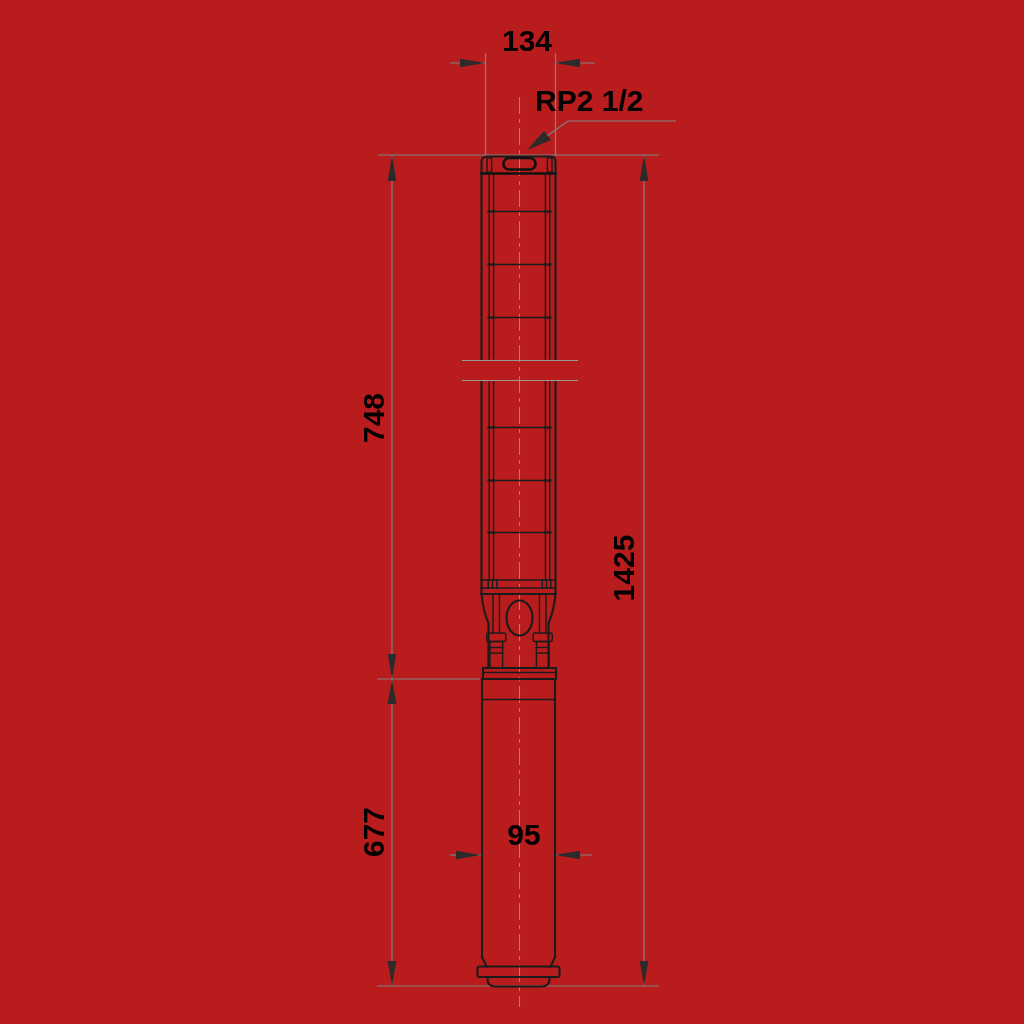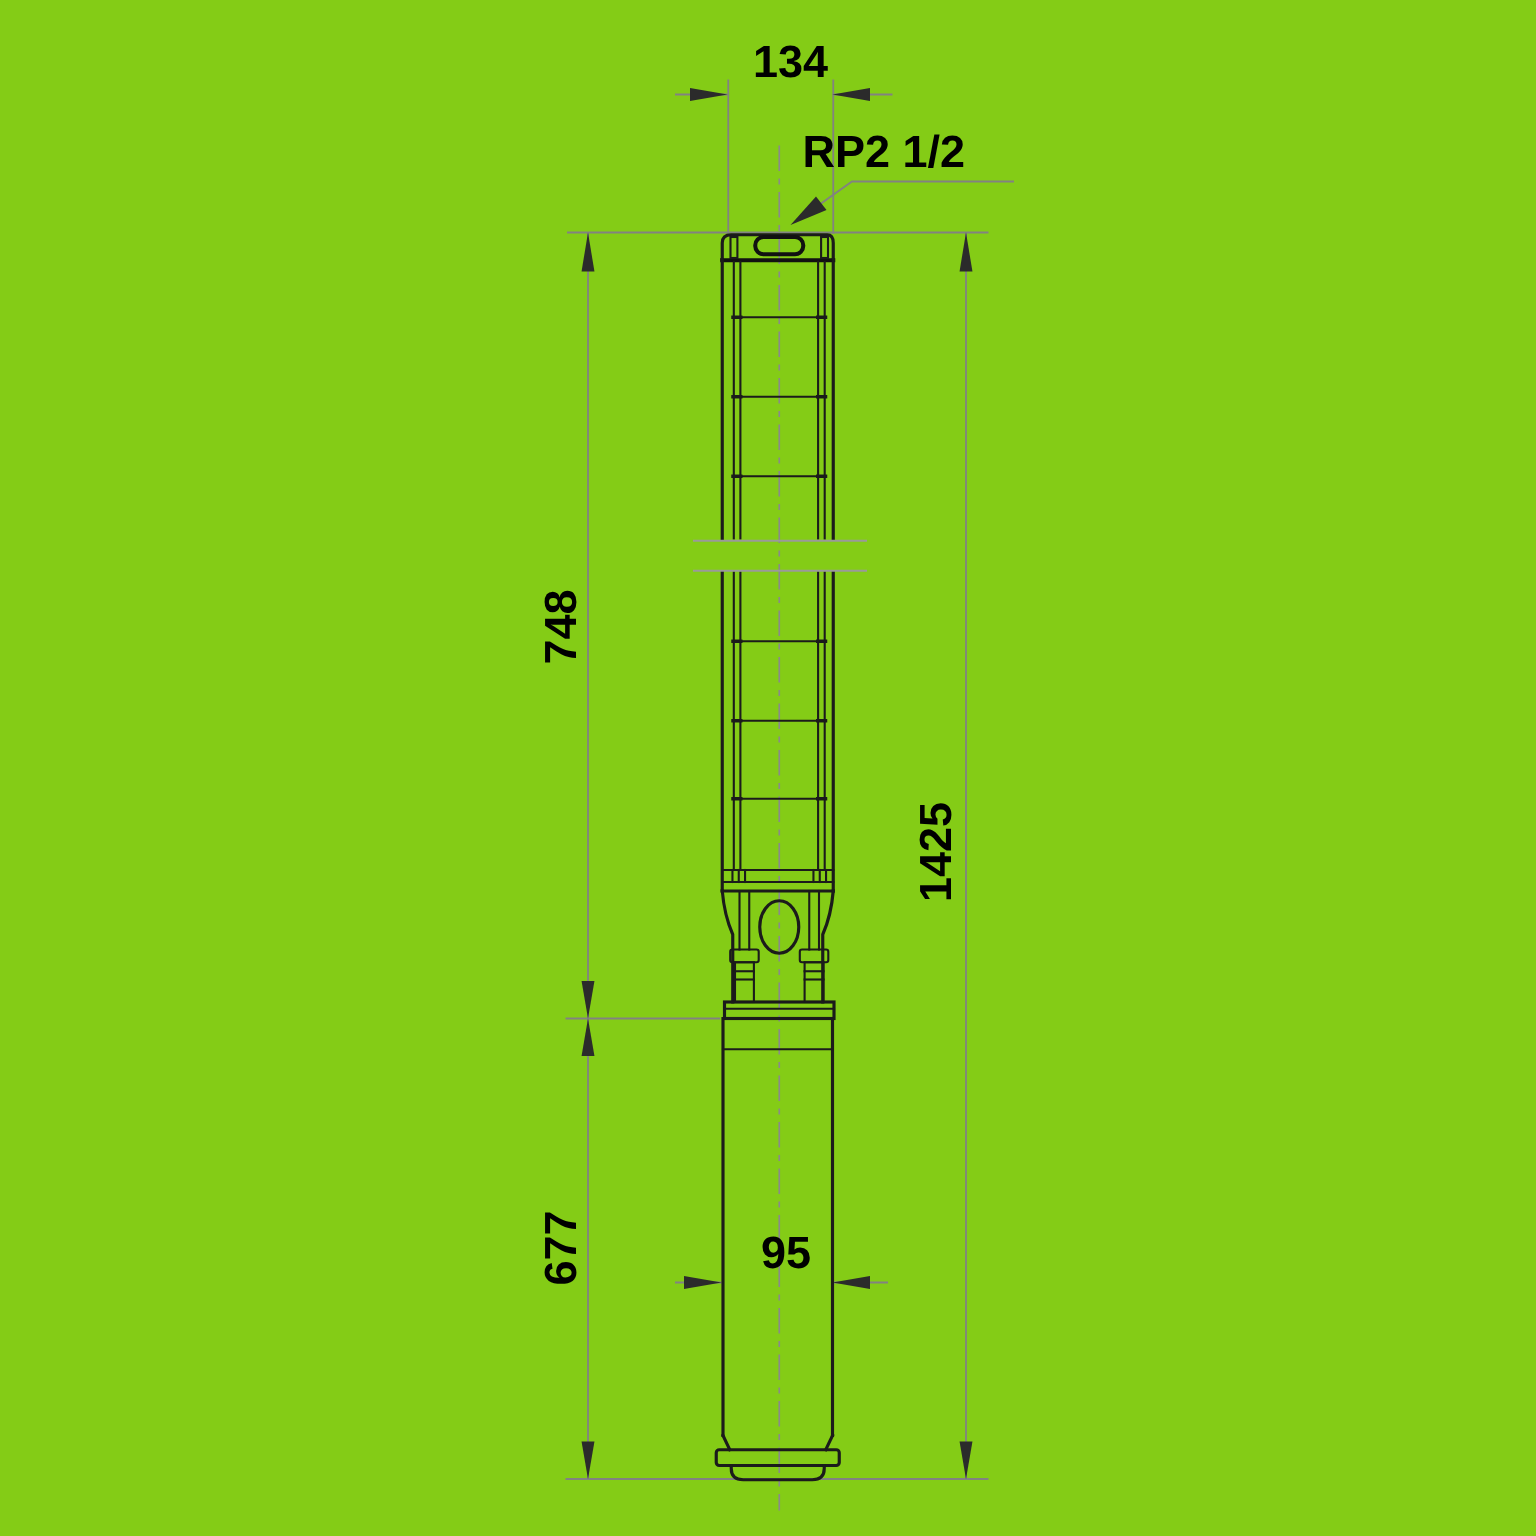--- a/index.html
+++ b/index.html
@@ -7,21 +7,21 @@
     padding: 0;
     width: 1024px;
     height: 1024px;
     background: #ffffff;
     font-family: "Liberation Sans", sans-serif;
   }
   #stage {
     position: relative;
     width: 1024px;
     height: 1024px;
-    background: #84cc16;
+    background: #b91c1c;
     overflow: hidden;
   }
   svg { display: block; }
 
   
   .body-line   { stroke: #1b1b1b; stroke-width: 2.1; fill: none; stroke-linecap: square; }
   .body-thick  { stroke: #111111; stroke-width: 2.7; fill: none; stroke-linecap: square; }
   .inner-line  { stroke: #1b1b1b; stroke-width: 1.4; fill: none; stroke-linecap: square; }
   .tick-line   { stroke: #1b1b1b; stroke-width: 2.3; fill: none; stroke-linecap: butt; }
   .dim-line    { stroke: #828282; stroke-width: 1.2; fill: none; stroke-linecap: butt; }

